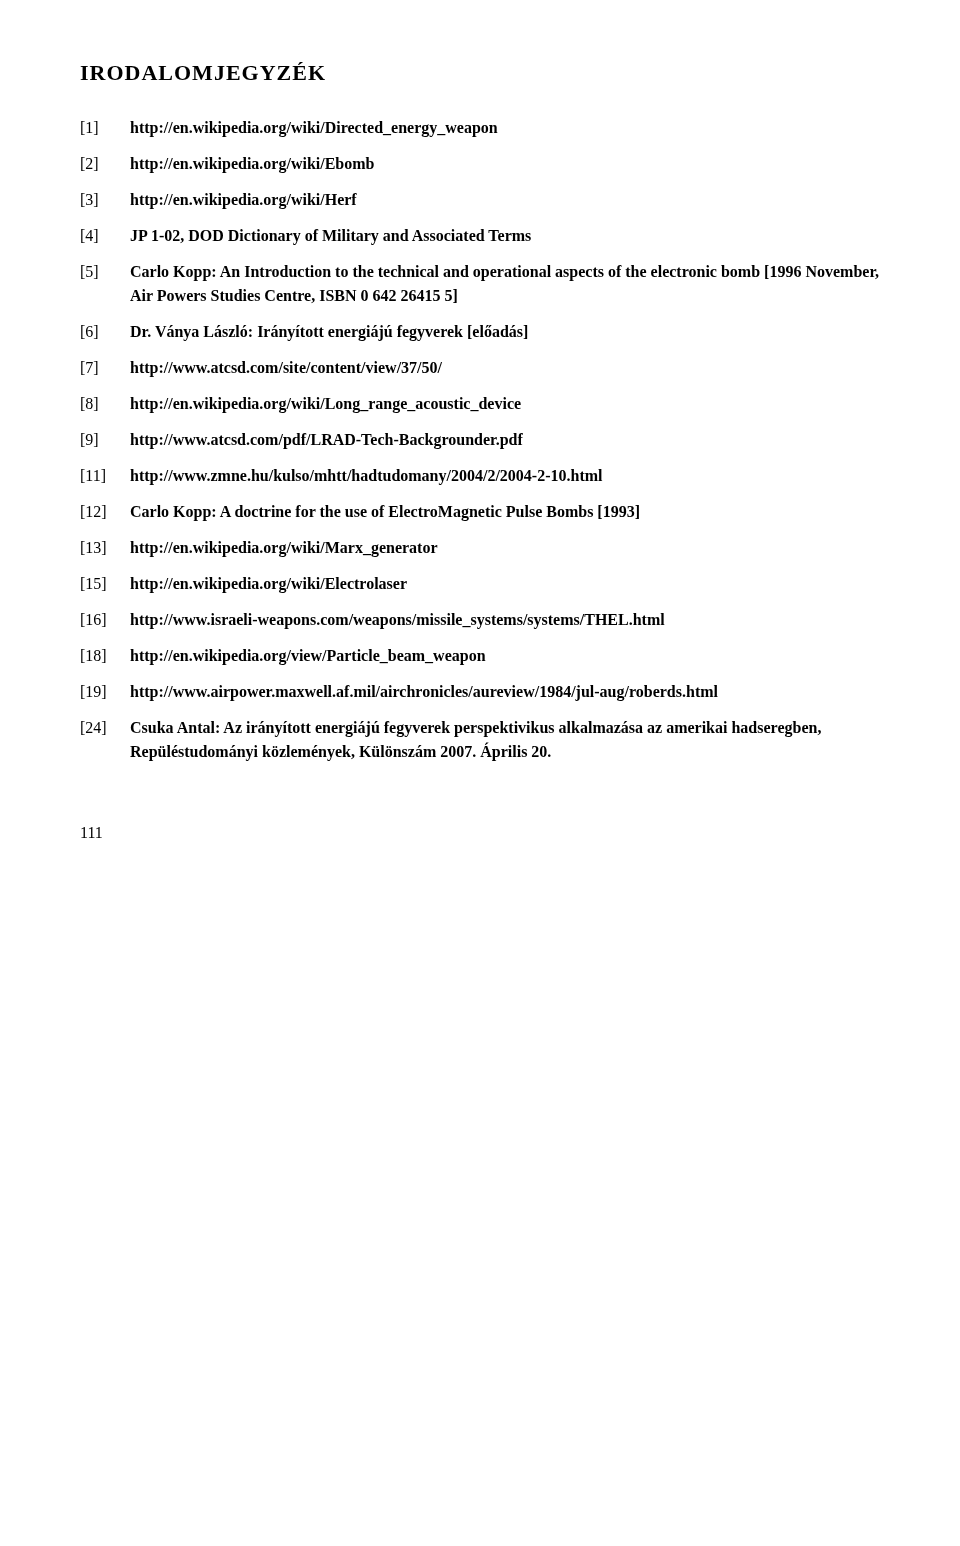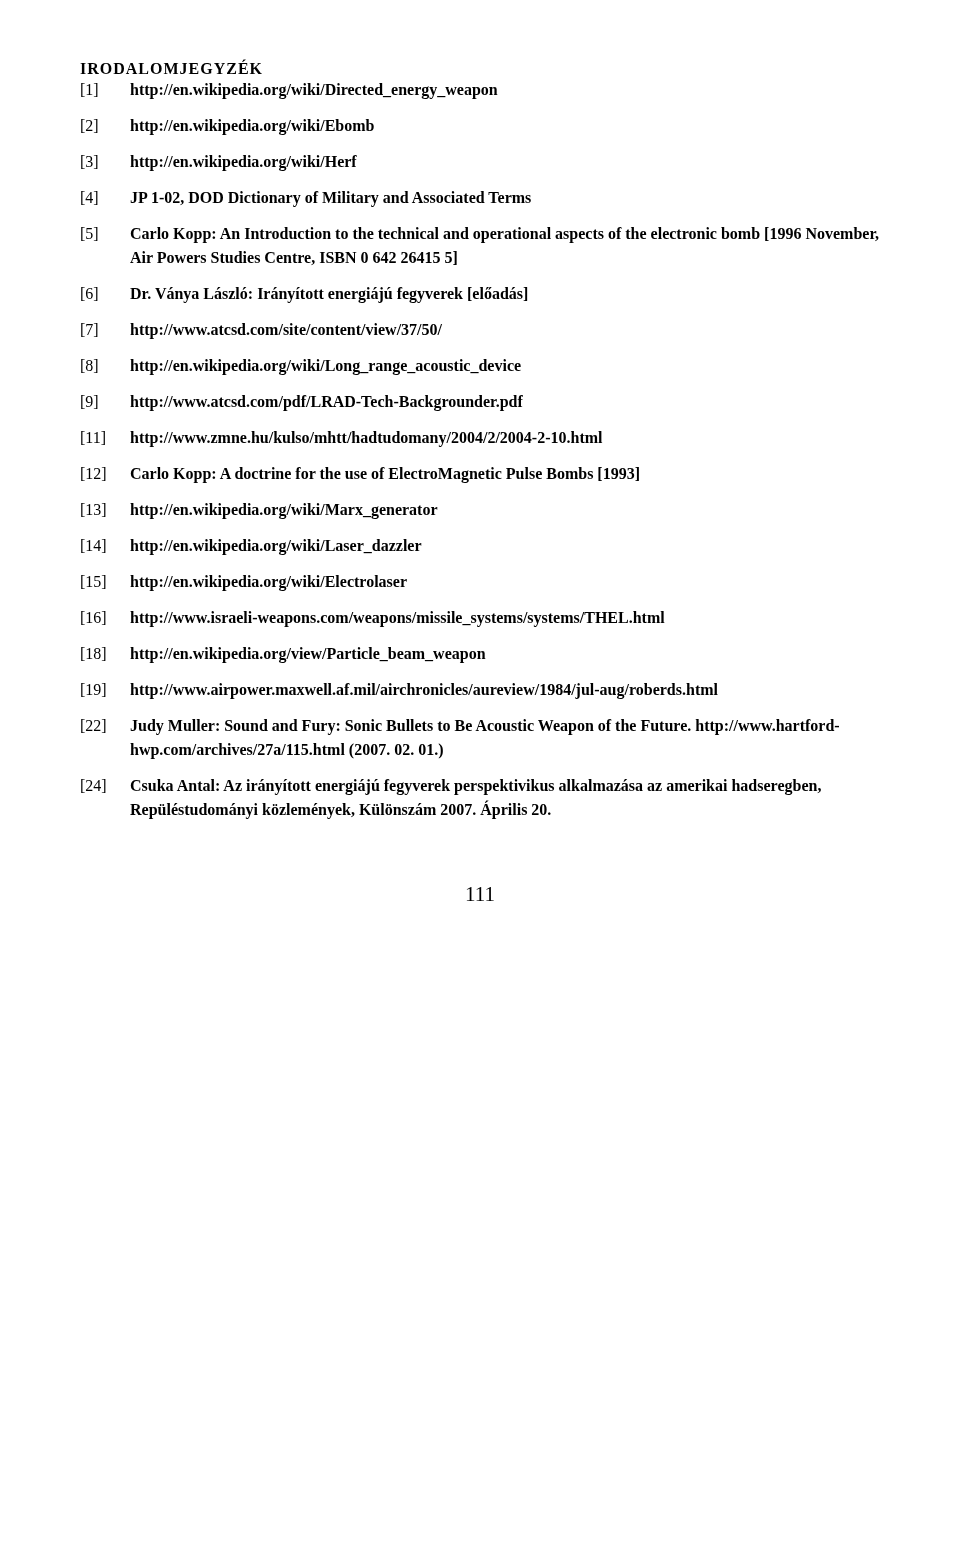--- a/index.html
+++ b/index.html
@@ -12,22 +12,23 @@
       background: #ffffff;
       font-family: "Times New Roman", Times, serif;
       font-size: 16px;
       color: #000000;
       width: 960px;
       min-height: 1546px;
       padding: 60px 80px 80px 80px;
     }
 
     .page-title {
-      font-size: 16px;
+      font-size: 22px;
       font-weight: bold;
+      margin-bottom: 30px;
       letter-spacing: 1px;
     }
 
     .reference-list {
       list-style: none;
       padding: 0;
     }
 
     .reference-item {
       display: flex;
@@ -40,23 +41,23 @@
       text-align: left;
       flex-shrink: 0;
     }
 
     .ref-content {
       flex: 1;
       font-weight: bold;
     }
 
     .page-number-container {
-      text-align: center;
+      text-align: left;
       margin-top: 60px;
-      font-size: 21px;
+      font-size: 16px;
     }
   </style>
 </head>
 <body>
 
 <h1 class="page-title">IRODALOMJEGYZÉK</h1>
 
 <ul class="reference-list">
 <li class="reference-item">
       <span class="ref-number">[1]</span>
@@ -100,42 +101,34 @@
     </li>
     <li class="reference-item">
       <span class="ref-number">[12]</span>
       <span class="ref-content">Carlo Kopp: A doctrine for the use of ElectroMagnetic Pulse Bombs [1993]</span>
     </li>
     <li class="reference-item">
       <span class="ref-number">[13]</span>
       <span class="ref-content">http://en.wikipedia.org/wiki/Marx_generator</span>
     </li>
     <li class="reference-item">
-      <span class="ref-number">[14]</span>
-      <span class="ref-content">http://en.wikipedia.org/wiki/Laser_dazzler</span>
-    </li>
-    <li class="reference-item">
       <span class="ref-number">[15]</span>
       <span class="ref-content">http://en.wikipedia.org/wiki/Electrolaser</span>
     </li>
     <li class="reference-item">
       <span class="ref-number">[16]</span>
       <span class="ref-content">http://www.israeli-weapons.com/weapons/missile_systems/systems/THEL.html</span>
     </li>
     <li class="reference-item">
       <span class="ref-number">[18]</span>
       <span class="ref-content">http://en.wikipedia.org/view/Particle_beam_weapon</span>
     </li>
     <li class="reference-item">
       <span class="ref-number">[19]</span>
       <span class="ref-content">http://www.airpower.maxwell.af.mil/airchronicles/aureview/1984/jul-aug/roberds.html</span>
     </li>
     <li class="reference-item">
-      <span class="ref-number">[22]</span>
-      <span class="ref-content">Judy Muller: Sound and Fury: Sonic Bullets to Be Acoustic Weapon of the Future. http://www.hartford-hwp.com/archives/27a/115.html  (2007. 02. 01.)</span>
-    </li>
-    <li class="reference-item">
       <span class="ref-number">[24]</span>
       <span class="ref-content">Csuka Antal: Az irányított energiájú fegyverek perspektivikus alkalmazása az amerikai hadseregben, Repüléstudományi közlemények, Különszám 2007. Április 20.</span>
     </li>
   </ul>
 
 <div class="page-number-container">111</div>
 
 </body></html>

